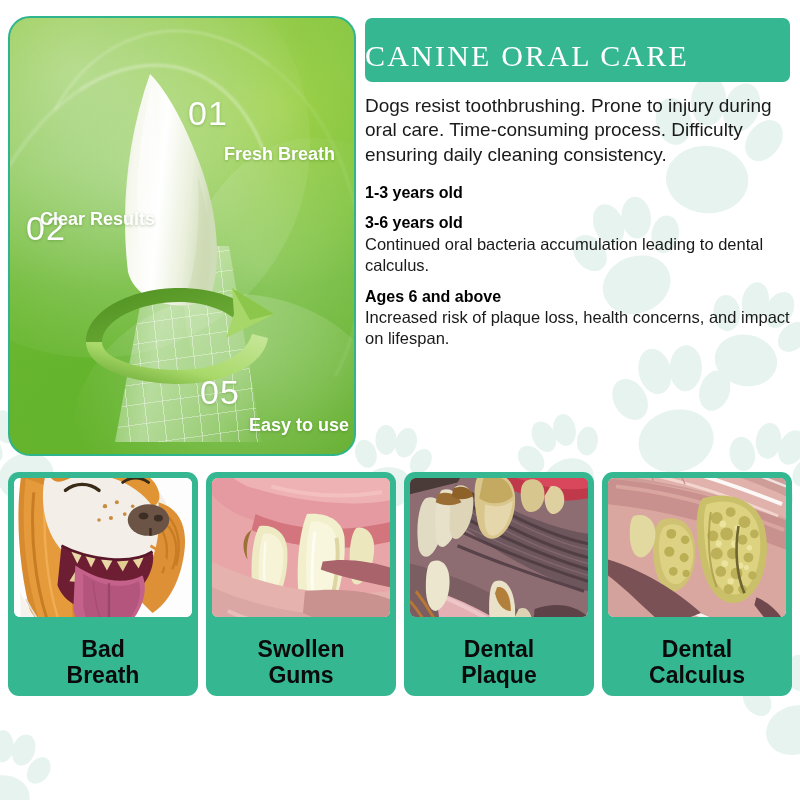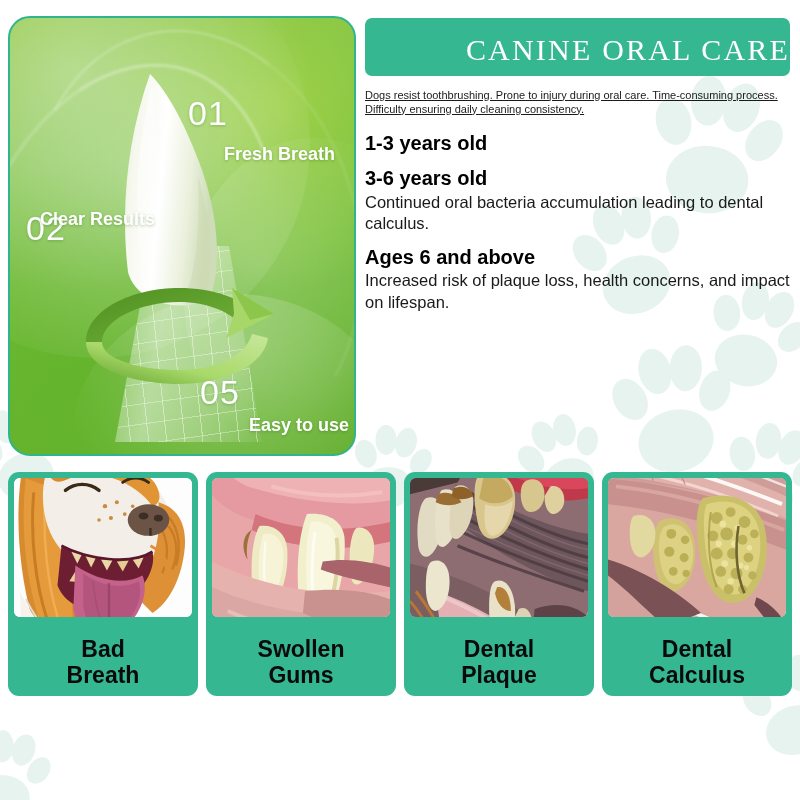--- a/index.html
+++ b/index.html
@@ -143,42 +143,41 @@
 
   
   #info-col {
     position: absolute;
     left: 365px; top: 18px;
     width: 425px;
   }
   #title-bar {
     background: #35b792;
     border-radius: 7px;
-    padding: 16px 0 10px 0;
-    text-align: right;
+    padding: 22px 0 10px 0;
+    text-align: left;
     margin-bottom: 12px;
   }
   #title-text {
     font-family: "Liberation Serif", "DejaVu Serif", serif;
     color: #ffffff;
     font-size: 30px;
     letter-spacing: 2.2px;
     line-height: 1.05;
     font-weight: normal;
   }
   #intro-text {
-    font-size: 11px;
+    font-size: 19px;
     color: #1a1a1a;
     line-height: 1.30;
     margin-bottom: 15px;
-    text-decoration: underline;
   }
   .age-block { margin-bottom: 11px; }
   .age-head {
-    font-size: 20px;
+    font-size: 16px;
     font-weight: bold;
     color: #000000;
     line-height: 1.22;
     margin-bottom: 1px;
   }
   .age-body {
     font-size: 16.5px;
     color: #1a1a1a;
     line-height: 1.28;
   }

